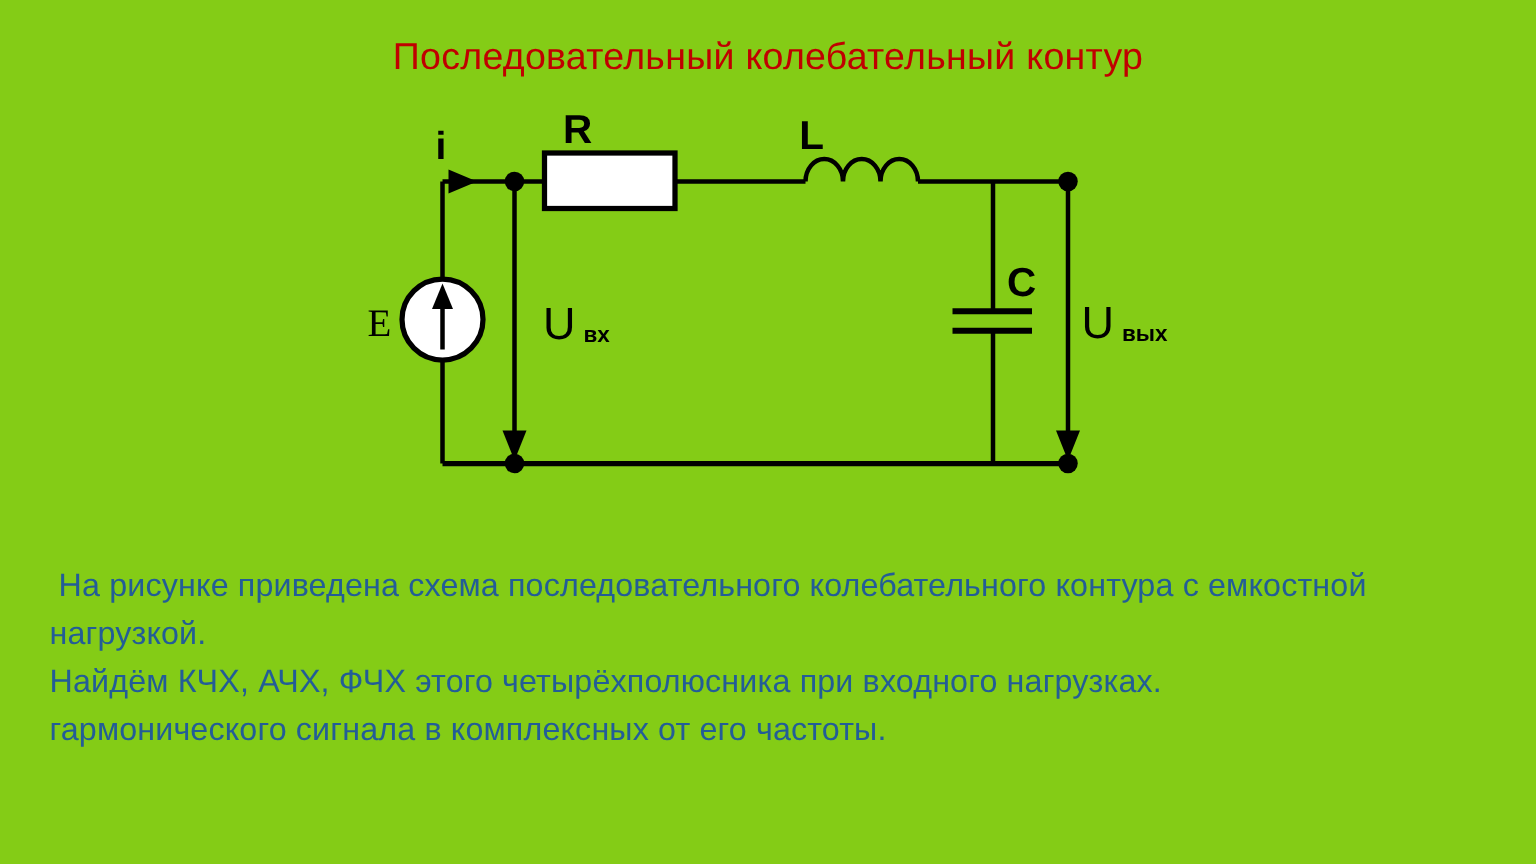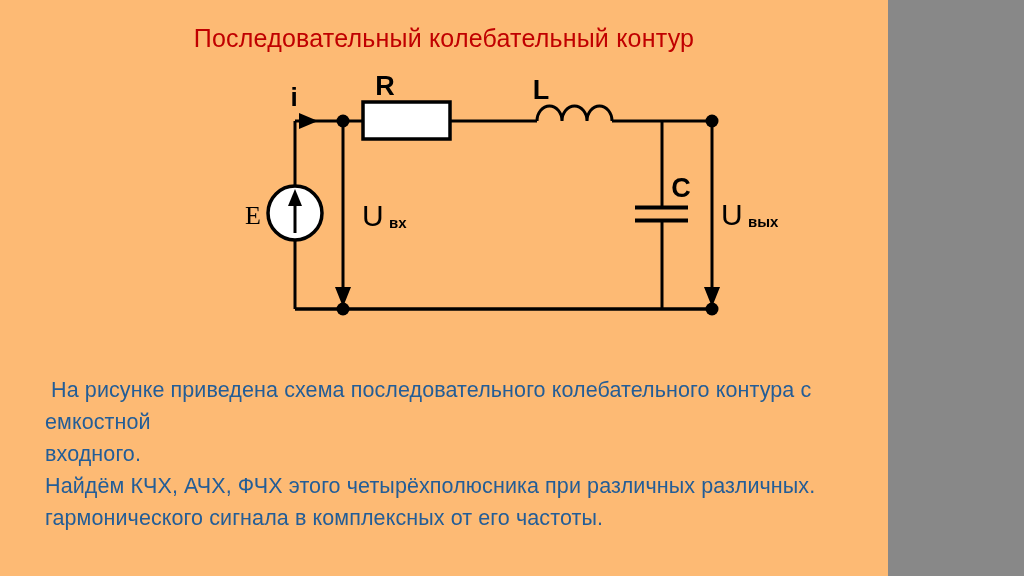--- a/index.html
+++ b/index.html
@@ -1,19 +1,19 @@
 <!DOCTYPE html>
 <html><head>
 <meta charset="utf-8">
 <style>
   html,body{margin:0;padding:0;background:#888;}
   .slide{
     position:relative;
-    width:888px;height:576px;
-    background:#fdba74;
+    width:1024px;height:576px;
+    background:#84cc16;
     overflow:hidden;
     font-family:"Liberation Sans","DejaVu Sans",sans-serif;
   }
   .title{
     position:absolute;
     top:24px;left:0;right:0;
     margin:0;
     text-align:center;
     font-size:25px;
     font-weight:400;
@@ -34,21 +34,21 @@
     font-family:"Liberation Sans","DejaVu Sans",sans-serif;
     fill:#000;
   }
   .lbl-comp{font-size:27px;font-weight:600;}
   .lbl-cur{font-size:26px;font-weight:600;}
   .lbl-u{font-size:30px;font-weight:400;}
   .lbl-sub{font-size:15px;font-weight:700;}
   .lbl-e{font-family:"Liberation Serif","DejaVu Serif",serif;font-size:26px;font-weight:400;}
   .description{
     position:absolute;
-    top:374px;left:45px;right:20px;
+    top:374px;left:33px;right:20px;
     color:#235D97;
     font-size:21.5px;
     line-height:32px;
     letter-spacing:0.1px;
   }
   .description .line{white-space:pre-wrap;}
 </style>
 </head>
 <body>
 
@@ -95,18 +95,18 @@
     <text class="lbl lbl-sub" x="748" y="227">вых</text>
 
     <circle class="node" cx="343" cy="121" r="6.5"></circle>
     <circle class="node" cx="712" cy="121" r="6.5"></circle>
     <circle class="node" cx="343" cy="309" r="6.5"></circle>
     <circle class="node" cx="712" cy="309" r="6.5"></circle>
   </svg>
 
   <div class="description">
     <div class="line"> На рисунке приведена схема последовательного колебательного контура с емкостной</div>
-    <div class="line">входного.</div>
-    <div class="line">Найдём КЧХ, АЧХ, ФЧХ этого четырёхполюсника при различных различных.</div>
+    <div class="line">нагрузкой.</div>
+    <div class="line">Найдём КЧХ, АЧХ, ФЧХ этого четырёхполюсника при входного нагрузках.</div>
     <div class="line">гармонического сигнала в комплексных от его частоты.</div>
   </div>
 
 </div>
 
 </body></html>

